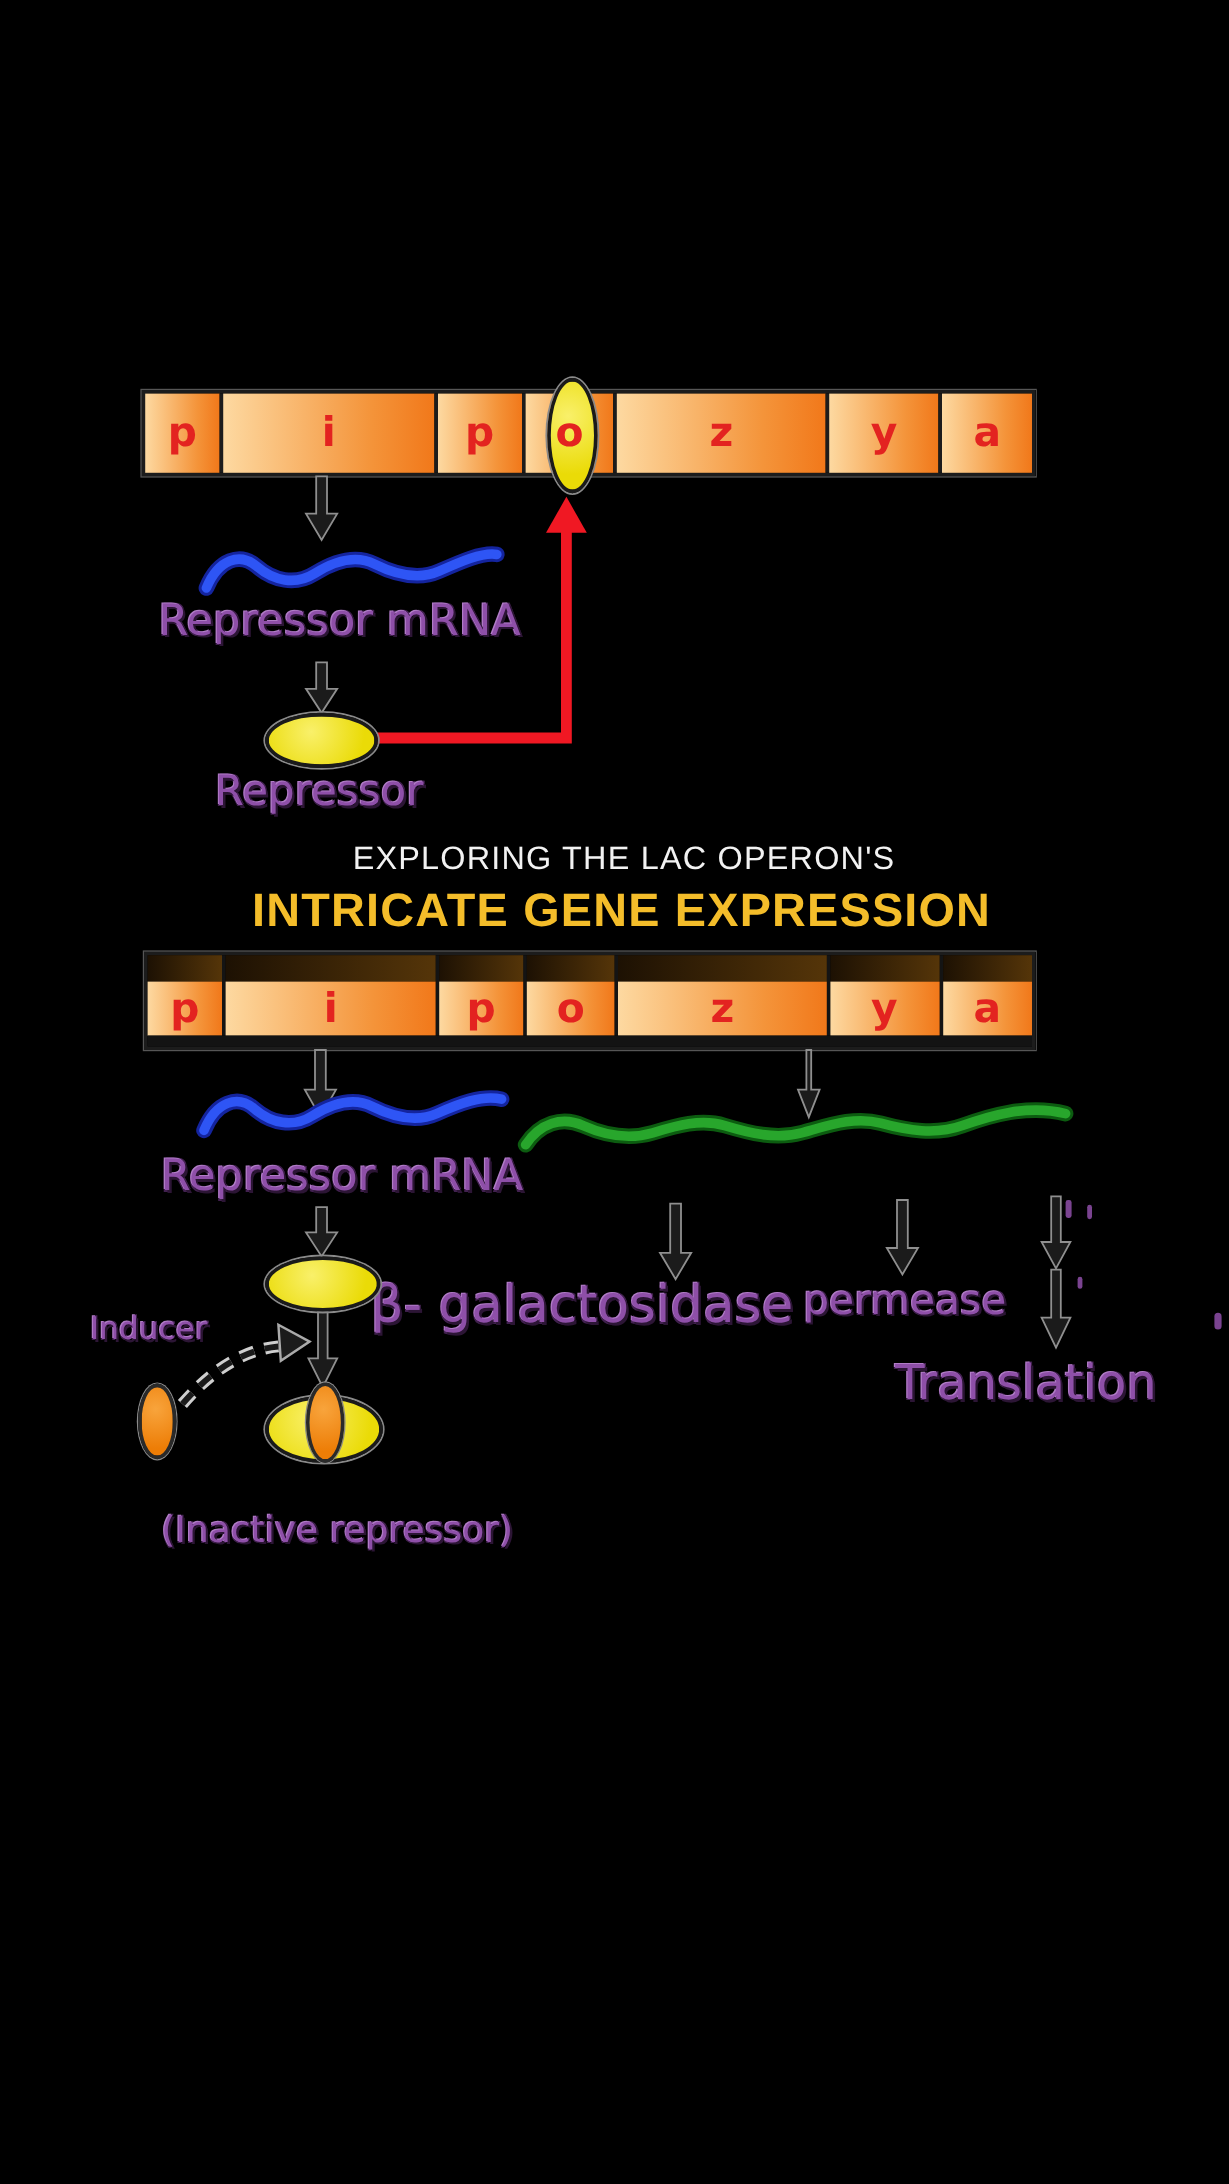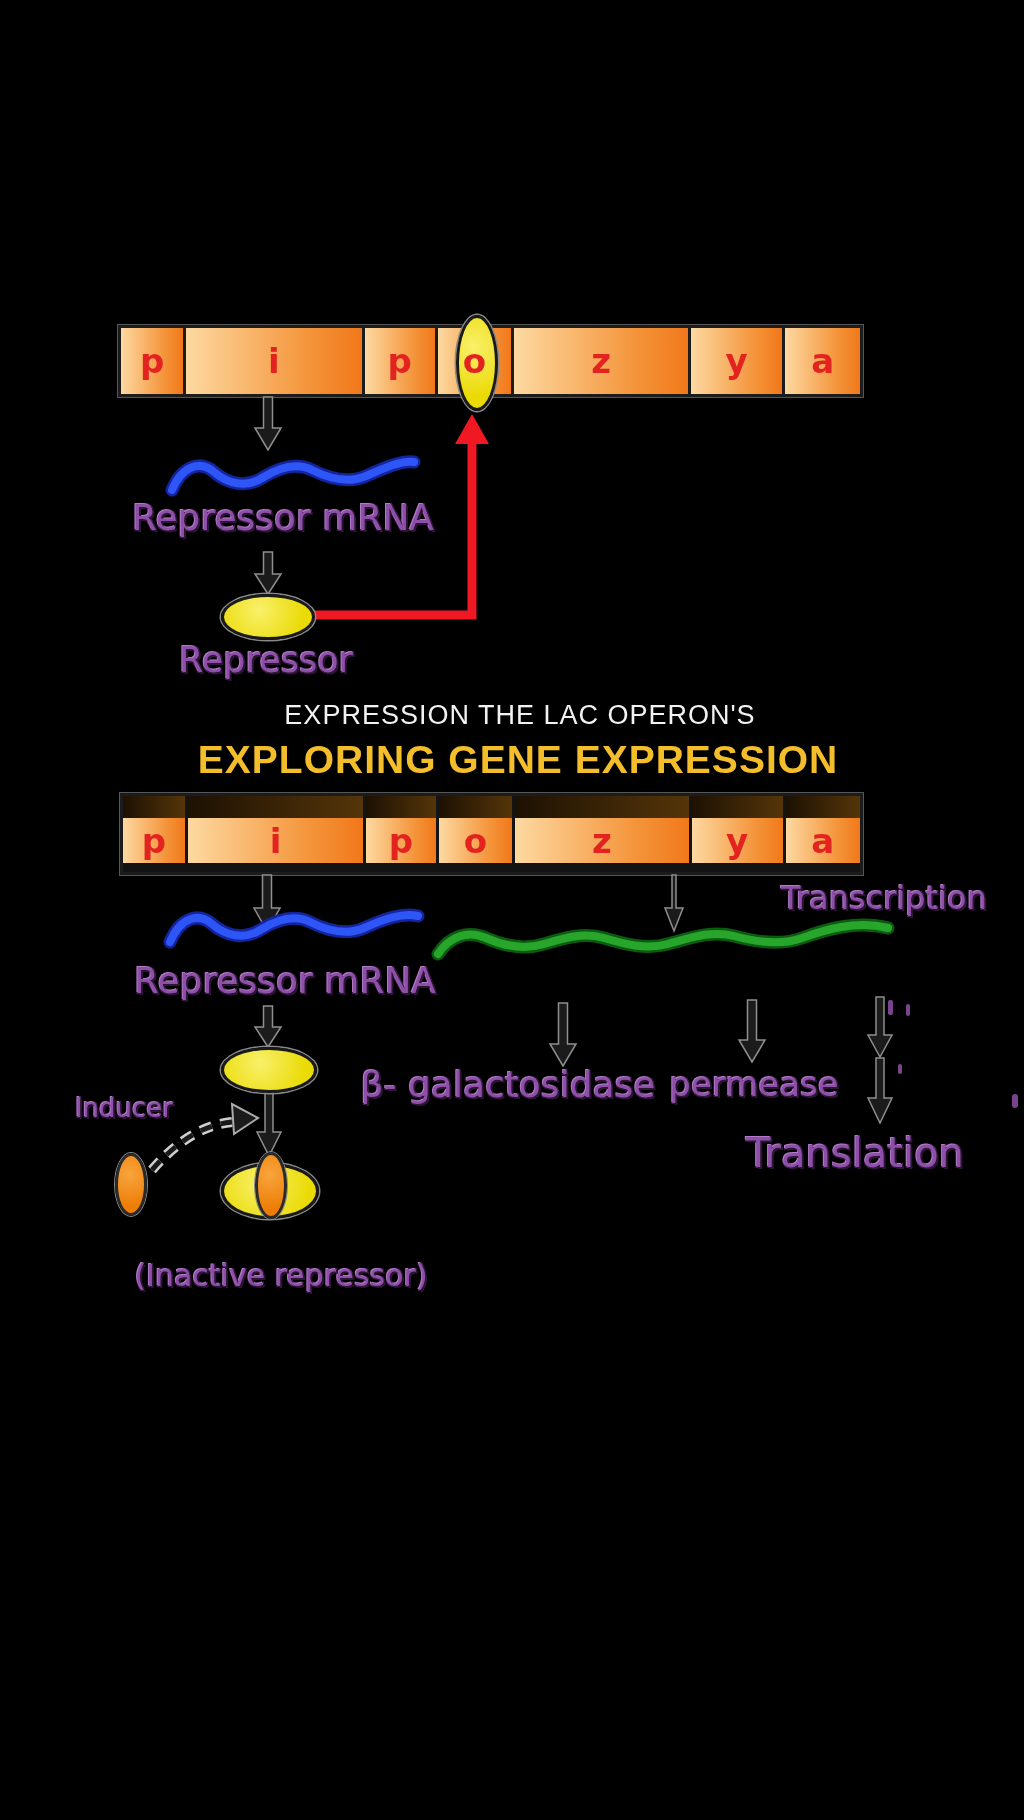--- a/index.html
+++ b/index.html
@@ -43,21 +43,21 @@
 
   
   .plabel{position:absolute;white-space:nowrap;transform:translateX(-50%);
        font-family:"DejaVu Sans",sans-serif;font-weight:normal;color:#8e4fa8;line-height:1.05;
        text-shadow:2px 2px 0 #2c1535,-1px -1px 0 #b07cc6,1px -1px 0 #41204f,-1px 1px 0 #41204f;}
   #lbl-repressor-mrna-1{left:283px;top:499px;font-size:36px;}
   #lbl-repressor-1{left:266px;top:642px;font-size:35px;text-align:center;}
   #lbl-transcription{left:884px;top:882px;font-size:32px;}
   #lbl-repressor-mrna-2{left:285px;top:962px;font-size:36px;}
   #lbl-lac-mrna{left:677px;top:965px;font-size:37px;}
-  #lbl-beta-gal{left:508px;top:1066px;font-size:36px;}
+  #lbl-beta-gal{left:485px;top:1066px;font-size:43px;}
   #lbl-permease{left:754px;top:1067px;font-size:34px;}
   #lbl-translation{left:855px;top:1132px;font-size:40px;}
   #lbl-transacetylase{left:854px;top:1189px;font-size:30px;}
   #lbl-inducer{left:124px;top:1095px;font-size:26px;}
   #lbl-inactive-repressor{left:281px;top:1220px;font-size:30px;margin-top:40px;}
 
   .title-line{position:absolute;white-space:nowrap;transform:translateX(-50%);}
   #title-1{left:520px;top:700px;font-size:27px;color:#f2f2f2;letter-spacing:1px;}
   #title-2{left:518px;top:738px;font-size:39px;font-weight:bold;color:#f4bd2a;letter-spacing:1px;}
 
@@ -136,22 +136,22 @@
     <div class="seg seg-a">
         <span class="gene-letter">a</span>
       </div>
   </div>
 
   <div class="yellow-ellipse" id="operator-ellipse"></div>
   <div class="plabel" id="lbl-repressor-mrna-1">Repressor mRNA</div>
   <div class="yellow-ellipse" id="repressor-ellipse-1"></div>
   <div class="plabel" id="lbl-repressor-1">Repressor</div>
 
-  <div class="title-line" id="title-1">EXPRESSION THE LAC OPERON'S</div>
-  <div class="title-line" id="title-2">EXPLORING GENE EXPRESSION</div>
+  <div class="title-line" id="title-1">EXPLORING THE LAC OPERON'S</div>
+  <div class="title-line" id="title-2">INTRICATE GENE EXPRESSION</div>
 
   <div class="bar" id="bar-bottom">
     <div class="seg-row">
       <div class="seg2 seg-p1">
           <div class="seg2-top"></div>
           <div class="seg2-bot">
             <span class="gene-letter">p</span>
           </div>
         </div>
       <div class="seg2 seg-i">
@@ -187,21 +187,20 @@
       <div class="seg2 seg-a">
           <div class="seg2-top"></div>
           <div class="seg2-bot">
             <span class="gene-letter">a</span>
           </div>
         </div>
     </div>
     <div class="bar2-bottom"></div>
   </div>
 
-  <div class="plabel" id="lbl-transcription">Transcription</div>
   <div class="plabel" id="lbl-repressor-mrna-2">Repressor mRNA</div>
 
   <div class="yellow-ellipse" id="repressor-ellipse-2"></div>
   <div class="plabel" id="lbl-inducer">Inducer</div>
   <div class="orange-ellipse" id="inducer-ellipse"></div>
   <div class="yellow-ellipse" id="inactive-yellow-ellipse"></div>
   <div class="orange-ellipse" id="inactive-orange-ellipse"></div>
   <div class="plabel" id="lbl-inactive-repressor">(Inactive repressor)</div>
 
   <div class="plabel" id="lbl-beta-gal">β- galactosidase</div>

